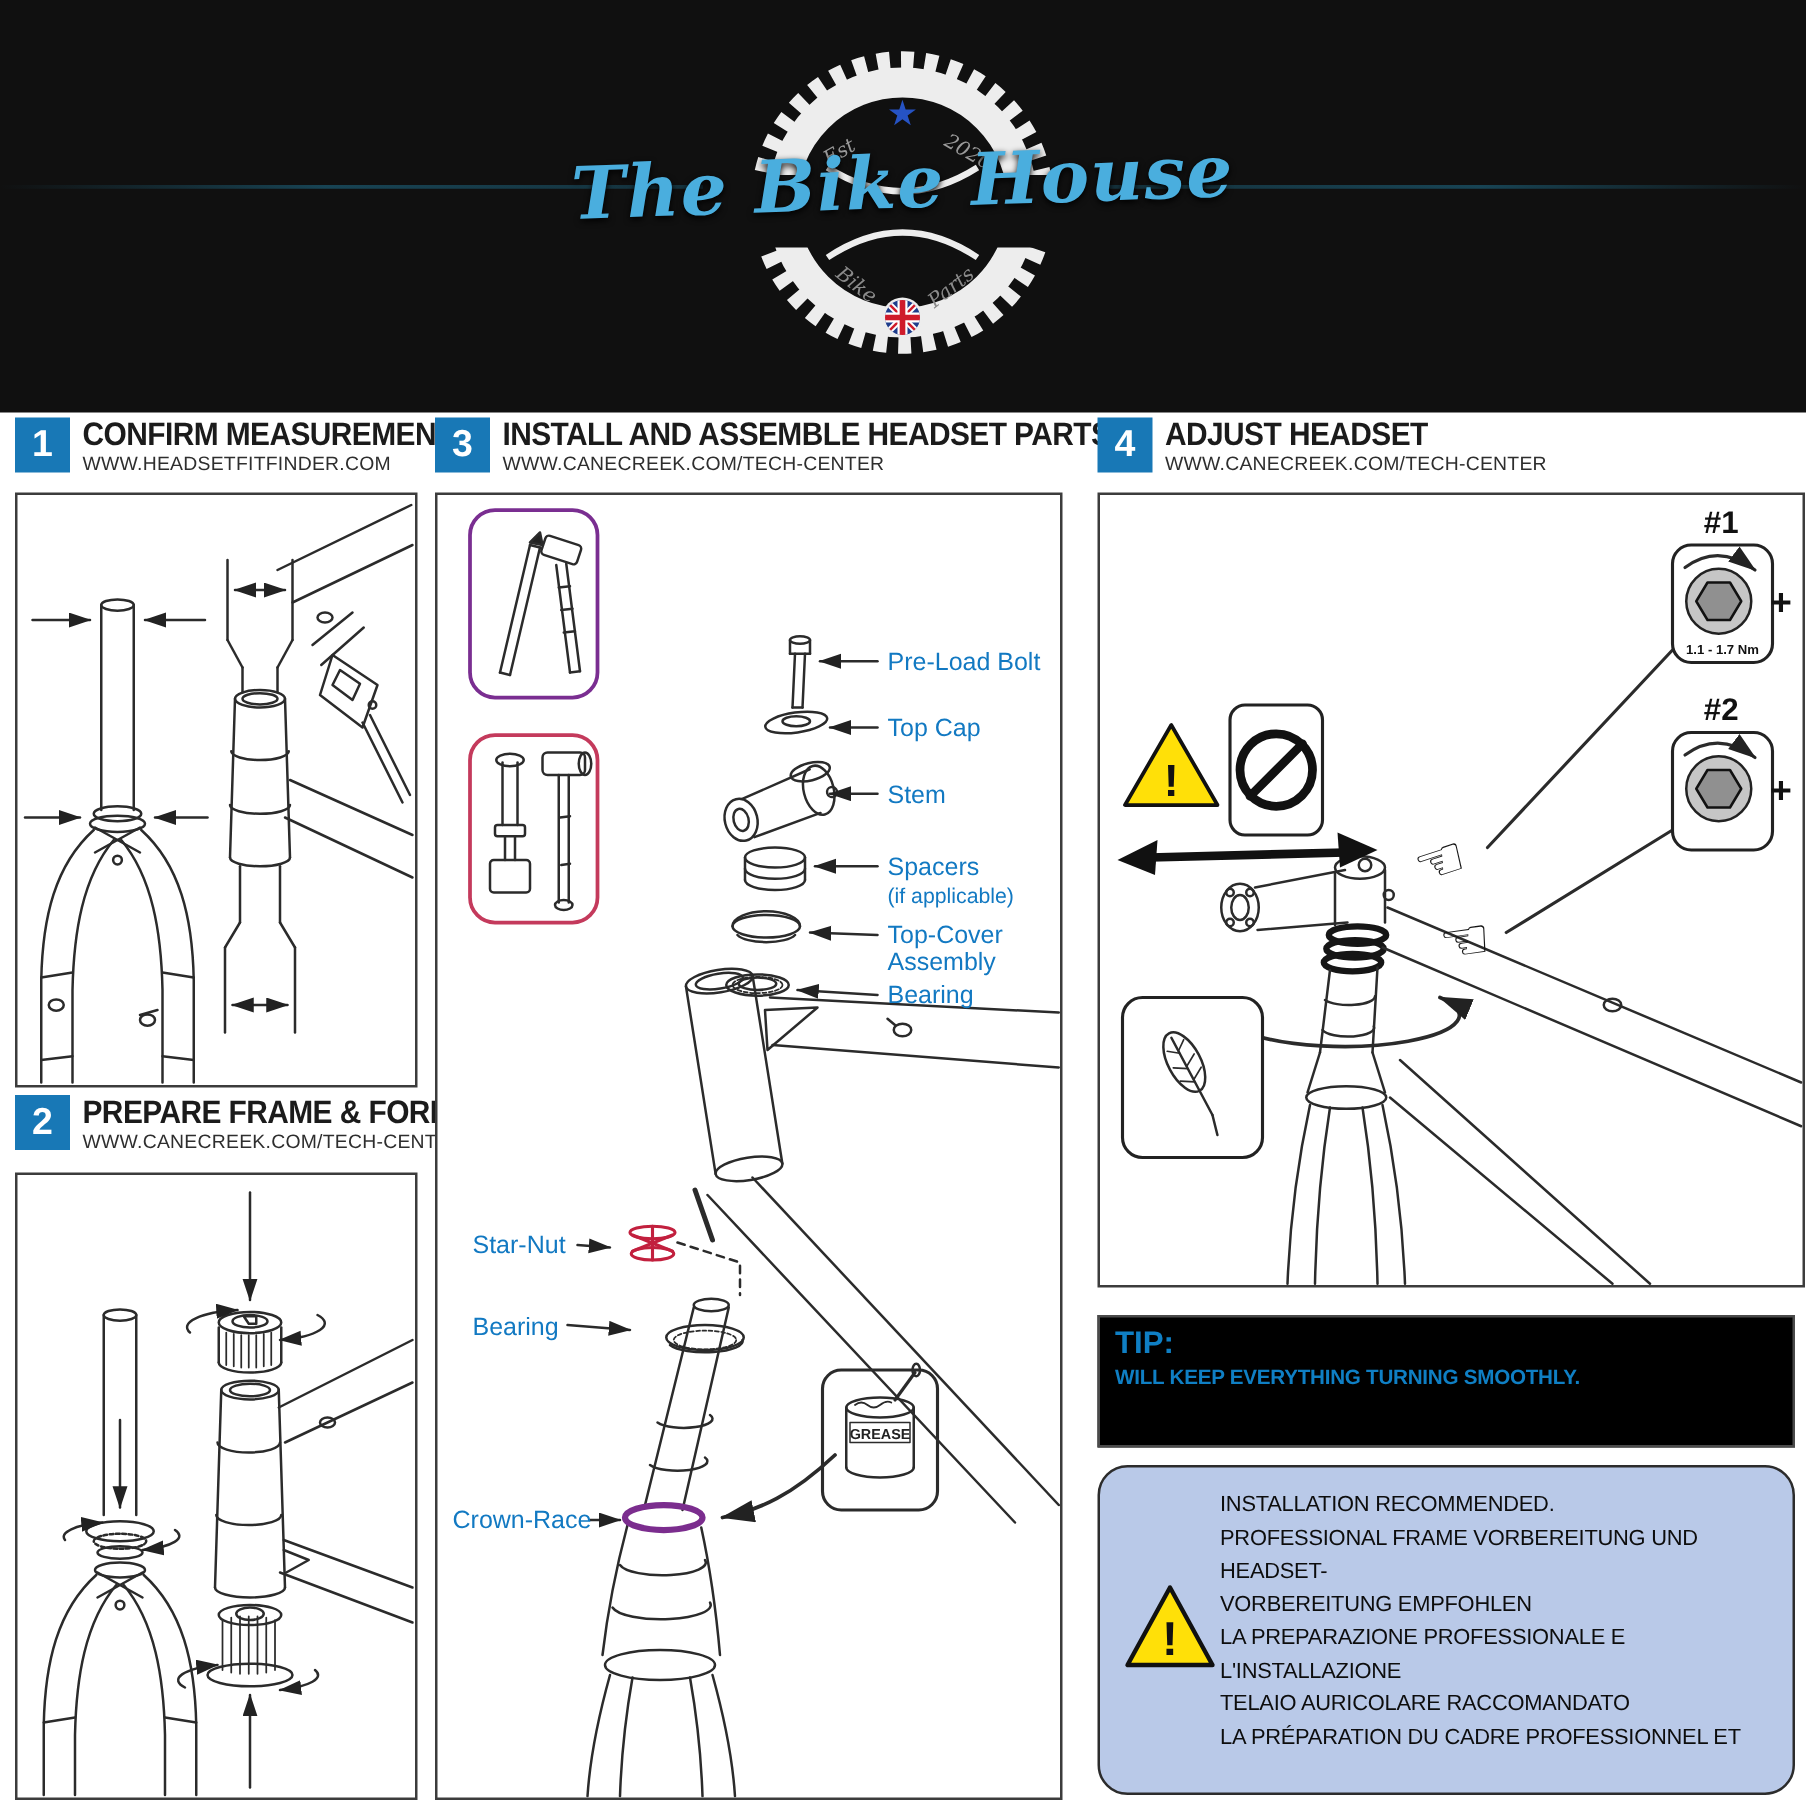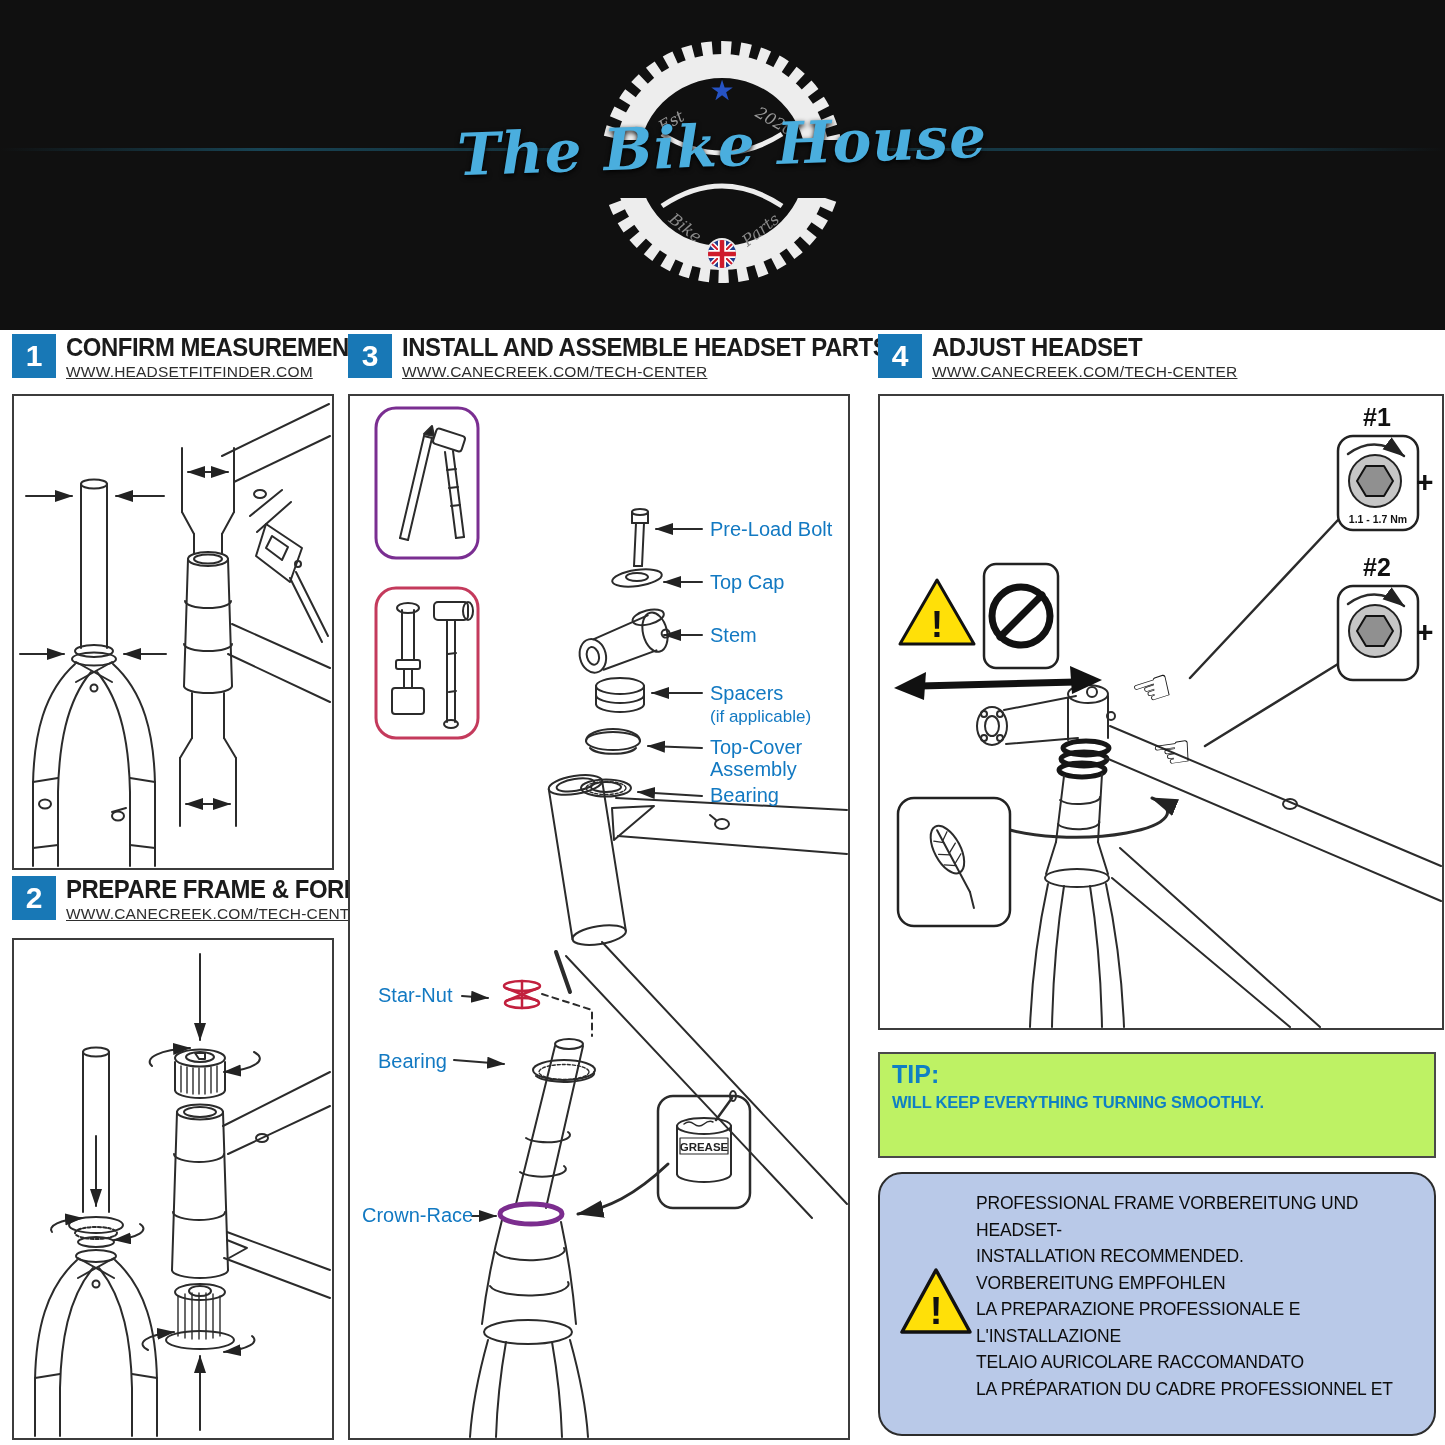--- a/index.html
+++ b/index.html
@@ -11,24 +11,24 @@
   .logo-wrap{position:absolute;left:562px;top:14px;width:320px;height:300px;}
   .logo-title{position:absolute;left:372px;top:112px;width:700px;text-align:center;
     font-family:"DejaVu Serif",serif;font-style:italic;font-weight:bold;font-size:58px;
     color:#4aaede;transform:rotate(-2deg);text-shadow:0 2px 5px #000;letter-spacing:1px;}
   
   .sec-head{position:absolute;display:flex;align-items:flex-start;}
   .num{width:44px;height:44px;background:#1878b6;color:#fff;font-weight:bold;font-size:30px;
     display:flex;align-items:center;justify-content:center;flex:0 0 44px;}
   .sh-text{margin-left:10px;}
   .sh-title{font-weight:bold;font-size:26px;color:#1b1b1b;letter-spacing:-.5px;transform:scaleX(.92);transform-origin:left;white-space:nowrap;line-height:26px;}
-  .sh-url{font-size:15.5px;color:#2e2e2e;letter-spacing:.2px;margin-top:3px;white-space:nowrap;text-decoration:underline;}
+  .sh-url{font-size:15.5px;color:#2e2e2e;letter-spacing:.2px;margin-top:3px;white-space:nowrap;}
   .panel{position:absolute;border:2px solid #3c3c3c;background:#fff;}
   
-  .tip{position:absolute;left:878px;top:1052px;width:558px;height:106px;border:2px solid #4a4a4a;background:#bef264;padding:6px 12px;box-sizing:border-box;}
+  .tip{position:absolute;left:878px;top:1052px;width:558px;height:106px;border:2px solid #4a4a4a;background:#000000;padding:6px 12px;box-sizing:border-box;}
   .tip-h{color:#0f7fc4;font-weight:bold;font-size:25px;}
   .tip-l{color:#0f7fc4;font-weight:bold;font-size:16.5px;margin-top:4px;letter-spacing:-.2px;}
   
   .notice{position:absolute;left:878px;top:1172px;width:558px;height:264px;background:#b9c9e8;
     border:2px solid #2c2c2c;border-radius:24px;box-sizing:border-box;}
   .notice-tri{position:absolute;left:18px;top:92px;}
   .notice-text{position:absolute;left:96px;top:16px;width:448px;font-size:17.5px;color:#0d0d0d;line-height:26.5px;letter-spacing:-.2px;}
 </style>
 </head>
 <body>
@@ -517,21 +517,21 @@
   <div class="tip-h">TIP:</div>
   <div class="tip-l">WILL KEEP EVERYTHING TURNING SMOOTHLY.</div>
 </div>
 
 <div class="notice">
   <svg class="notice-tri" width="76" height="70" viewBox="0 0 76 70">
     <path d="M38,4 L4,66 L72,66 Z" fill="#ffe008" stroke="#111" stroke-width="3.5" stroke-linejoin="round"></path>
     <text x="38" y="58" font-size="38" font-weight="bold" text-anchor="middle" font-family="Liberation Sans,sans-serif" fill="#111">!</text>
   </svg>
   <div class="notice-text">
+    <div>INSTALLATION RECOMMENDED.</div>
     <div>PROFESSIONAL FRAME VORBEREITUNG UND HEADSET-</div>
-    <div>INSTALLATION RECOMMENDED.</div>
     <div>VORBEREITUNG EMPFOHLEN</div>
     <div>LA PREPARAZIONE PROFESSIONALE E L'INSTALLAZIONE</div>
     <div>TELAIO AURICOLARE RACCOMANDATO</div>
     <div>LA PRÉPARATION DU CADRE PROFESSIONNEL ET</div>
 
   </div>
 </div>
 
 </body></html>

